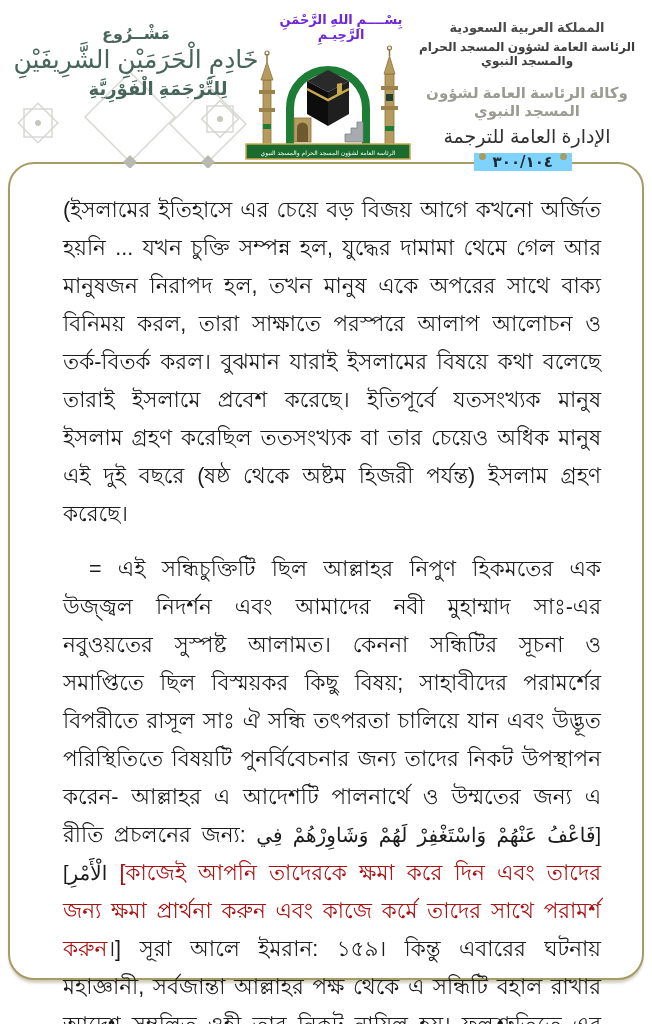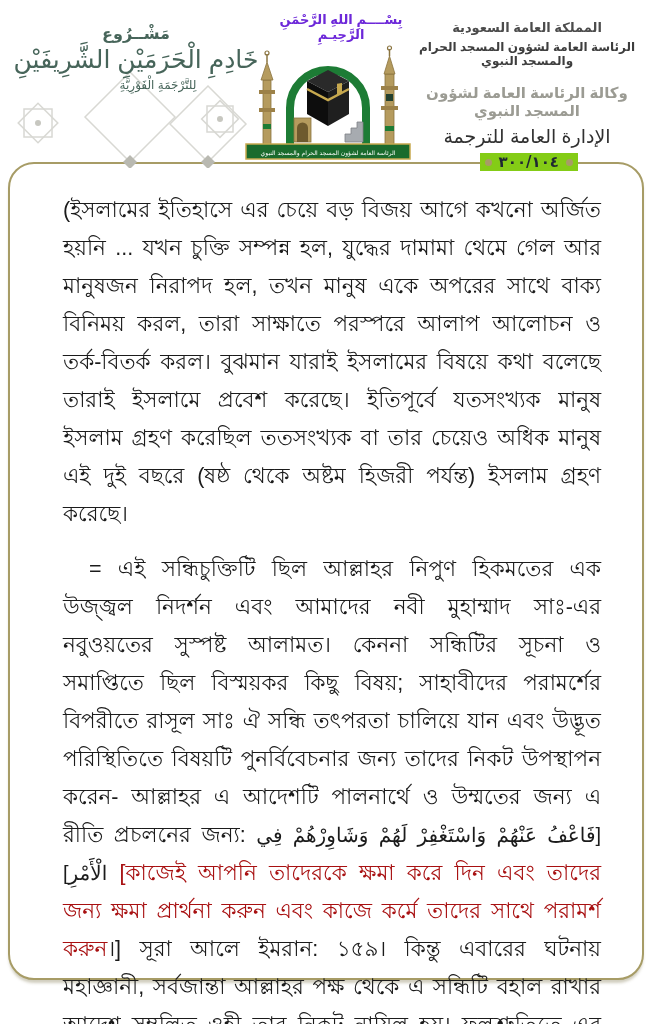--- a/index.html
+++ b/index.html
@@ -15,21 +15,21 @@
   .header { position:absolute; left:0; top:0; width:652px; height:162px; }
 
   
   .left-cal {
     position:absolute; left:12px; top:24px; width:248px;
     text-align:center; color:#47655a; z-index:3;
     direction:rtl;
   }
   .left-cal .l1 { font-size:16px; font-weight:bold; letter-spacing:1px; }
   .left-cal .l2 { font-size:25px; font-weight:normal; margin-top:2px; }
-  .left-cal .l3 { font-size:12px; font-weight:normal; margin-top:4px;margin-left:44px; }
+  .left-cal .l3 { font-size:18px; font-weight:bold; margin-top:4px;margin-left:44px; }
 
   .star-lattice { position:absolute; left:0; top:72px; width:250px; height:96px; z-index:2; pointer-events:none; }
 
   
   .center-logo { position:absolute; left:238px; top:12px; width:180px; text-align:center; z-index:3; }
   .bismillah { font-size:13px; color:#6d28d9; direction:rtl; margin-left:26px; margin-bottom:2px; font-weight:bold; }
 
   
   .right-block {
     position:absolute; right:6px; top:20px; width:238px;
@@ -42,23 +42,23 @@
   .right-block .r5 { font-size:15px; color:#aaaaa2; font-weight:bold; margin-top:5px; }
 
   
   .content-box {
     position:absolute; left:8px; top:162px; width:636px; height:818px;
     border:2px solid #a79c66; border-radius:26px;
     background:#ffffff; z-index:1;
     box-shadow:0 4px 3px -1px rgba(120,112,70,0.35);
   }
   .doc-number-wrap {
-    position:absolute; top:-11px; right:64px;
-    background:#84cc16; padding:0 5px;
-    display:flex; align-items:center; gap:7px;
+    position:absolute; top:-11px; right:70px;
+    background:#7dd3fc; padding:0 5px;
+    display:flex; align-items:flex-start; gap:7px;
     z-index:4;
   }
   .doc-number {
     font-size:15px; font-weight:bold; color:#1f2733;
     font-family:"DejaVu Sans",sans-serif; direction:rtl;
   }
   .dot { width:7px; height:7px; border-radius:50%; background:#a79c66; display:inline-block; }
 
   .doc-text {
     position:relative; z-index:2;
@@ -155,21 +155,21 @@
       </g>
 
       <g>
         <rect x="4" y="100" width="164" height="15" fill="#1a6b2d" stroke="#c7a94f" stroke-width="1.5"></rect>
         <text x="86" y="110.5" text-anchor="middle" font-size="6" fill="#ffffff" font-family="DejaVu Sans, sans-serif">الرئاسة العامة لشؤون المسجد الحرام والمسجد النبوي</text>
       </g>
     </svg>
   </div>
 
   <div class="right-block">
-    <div class="r1">المملكة العامة السعودية</div>
+    <div class="r1">المملكة العربية السعودية</div>
     <div class="r2">الرئاسة العامة لشؤون المسجد الحرام والمسجد النبوي</div>
     <div class="r3">وكالة الرئاسة العامة لشؤون المسجد النبوي</div>
     <div class="r4">الإدارة العامة للترجمة</div>
   </div>
 </div>
 
 <div class="content-box">
   <div class="doc-number-wrap">
     <span class="dot"></span>
     <span class="doc-number">٣٠٠/١٠٤</span>

